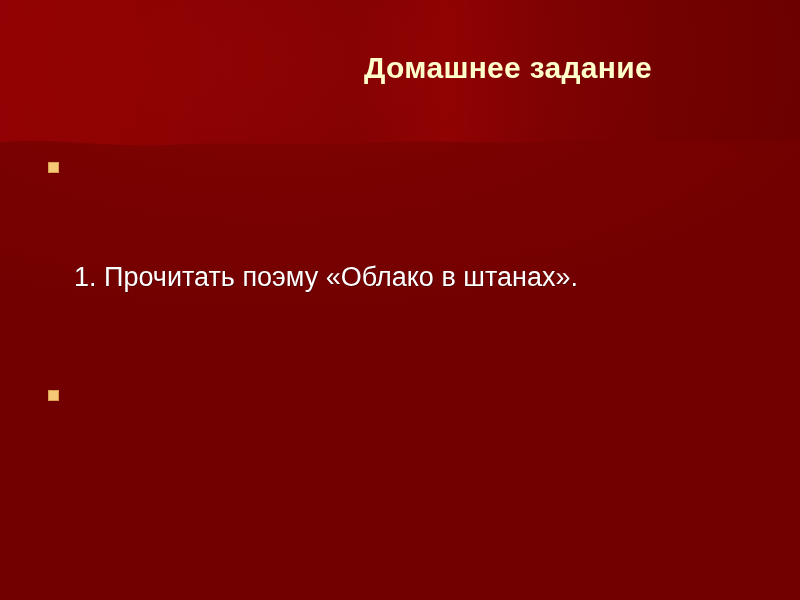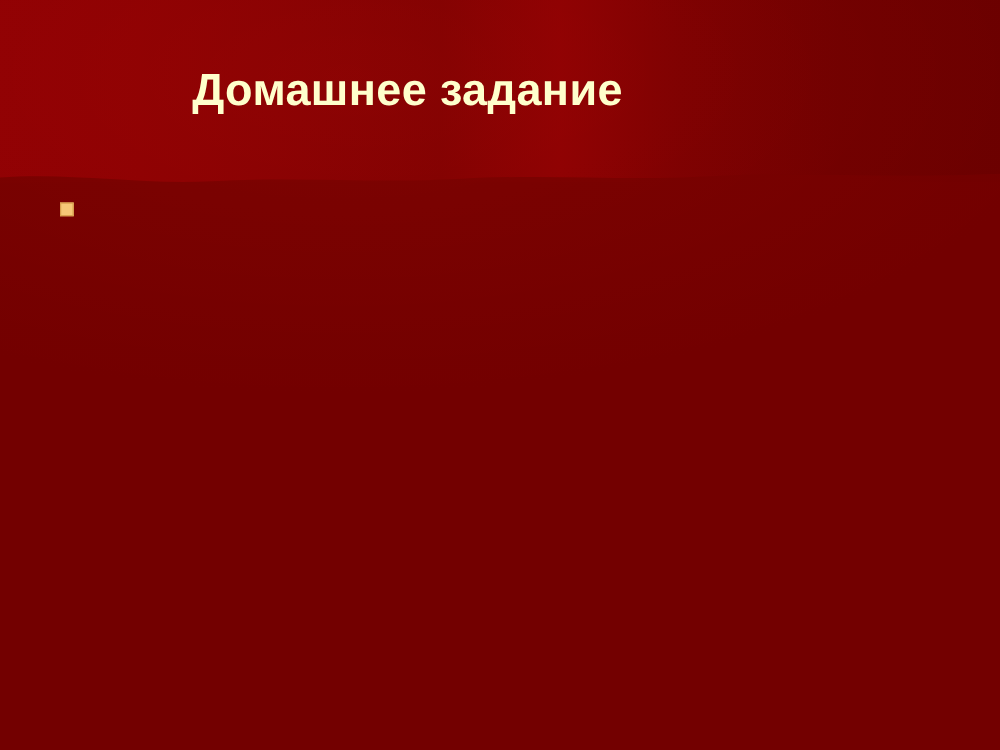--- a/index.html
+++ b/index.html
@@ -64,22 +64,22 @@
         rgba(255, 40, 20, 0.0) 62%);
     pointer-events: none;
   }
 
   
   .slide-title {
     position: absolute;
     left: 0;
     top: 50px;
     width: 652px;
-    text-align: center;
-    font-size: 36px;
+    text-align: right;
+    font-size: 30px;
     font-weight: bold;
     color: #ffffcc;
     letter-spacing: 0.3px;
     line-height: 1.2;
     white-space: nowrap;
   }
 
   
   .body-list {
     position: absolute;
@@ -137,20 +137,24 @@
              C440,11 500,17 570,13 C640,9 710,15 800,11
              L800,28 L0,28 Z" fill="#730000" opacity="0.95"></path>
   </svg>
 
   <div class="bg-vignette"></div>
 
   <div class="slide-title">Домашнее задание</div>
 
   <ul class="body-list">
 
+    <li class="bullet-item">
+      <span class="bullet-marker"></span>
+      <span class="bullet-text">1. Прочитать поэму «Облако в штанах».</span>
+    </li>
 
     <li class="bullet-item">
       <span class="bullet-marker"></span>
     </li>
 
   </ul>
 
 </div>
 
 </body></html>

